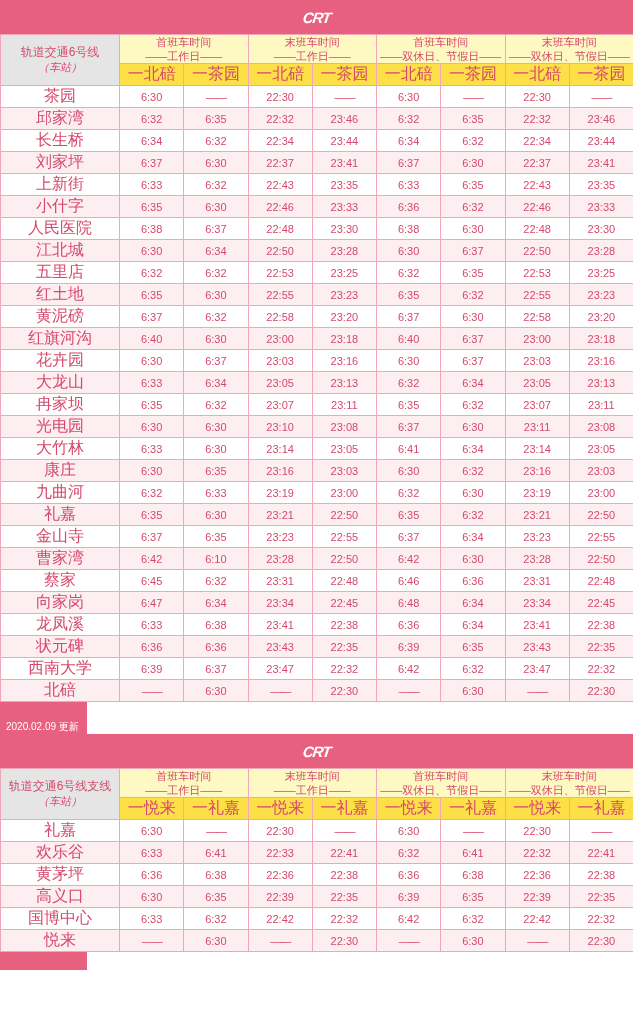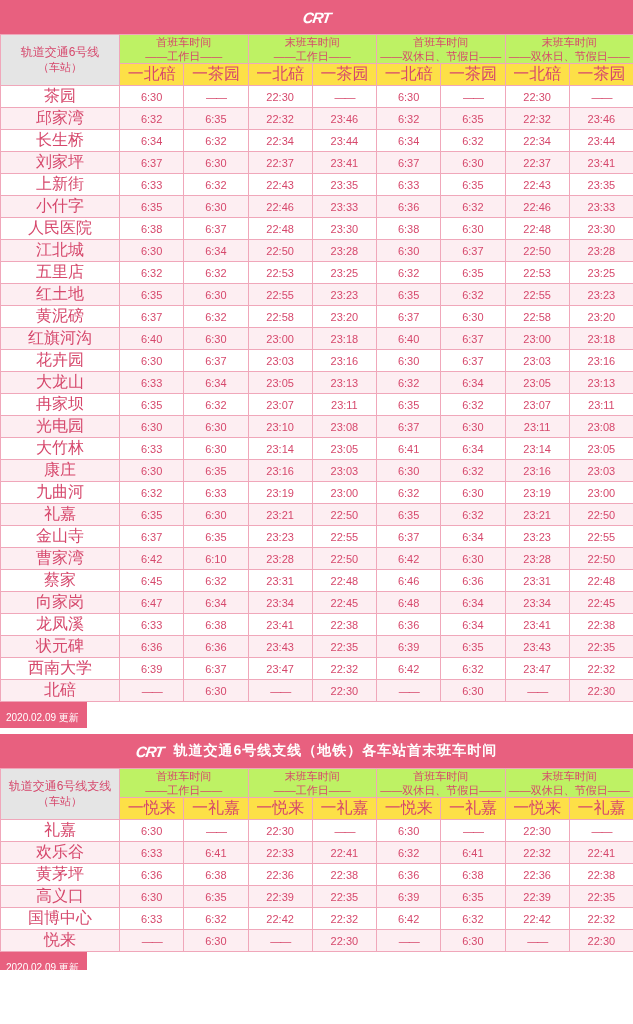--- a/index.html
+++ b/index.html
@@ -54,28 +54,28 @@
     font-weight:normal;
   }
   .hdr-left{
     width:119px;
     color:#e04a74;
     font-weight:bold;
     font-size:12px;
     line-height:15px;
     background:#e5e5e5;
   }
-  .hdr-left .sub{font-size:11px;font-weight:normal;}
+  .hdr-left .sub{font-size:11px;font-weight:normal;font-style:italic;}
   th.grp{
     font-size:11px;
     color:#e04a74;
     font-weight:bold;
     line-height:14px;
     height:30px;
-    background:#bef264;
+    background:#fef9c3;
   }
   th.dir{
     font-size:16px;
     color:#d6486c;
     height:20px;
     background:#fde047;
   }
   td.station{
     color:#d6486c;
     font-size:16px;
@@ -86,21 +86,21 @@
   tr.odd td.station,tr.even td.station{font-weight:normal;}
 
   .dash{letter-spacing:-1px;}
 
   
   .updbar{
     background:#e8607f;
     color:#fff;
     font-size:10px;
     display:inline-block;
-    padding:9px 8px 3px 6px;
+    padding:18px 8px 3px 6px;
     margin:0;
   }
   .updwrap{height:18px;}
 
   .gap{height:14px;background:#fff;}
 </style>
 </head>
 <body>
 
 <div class="sheet">
@@ -461,21 +461,20 @@
   </table>
 
   <div class="updwrap">
     <span class="updbar">2020.02.09 更新</span>
   </div>
 
   <div class="gap"></div>
 
   <div class="banner">
     <span class="logo">CRT</span>
-    <span class="btitle">轨道交通6号线支线（地铁）各车站首末班车时间</span>
   </div>
 
   <table class="tt">
     <colgroup>
       <col style="width:119px">
       <col span="8" style="width:64.25px">
     </colgroup>
     <thead>
       <tr>
         <th class="hdr-left" rowspan="2">

